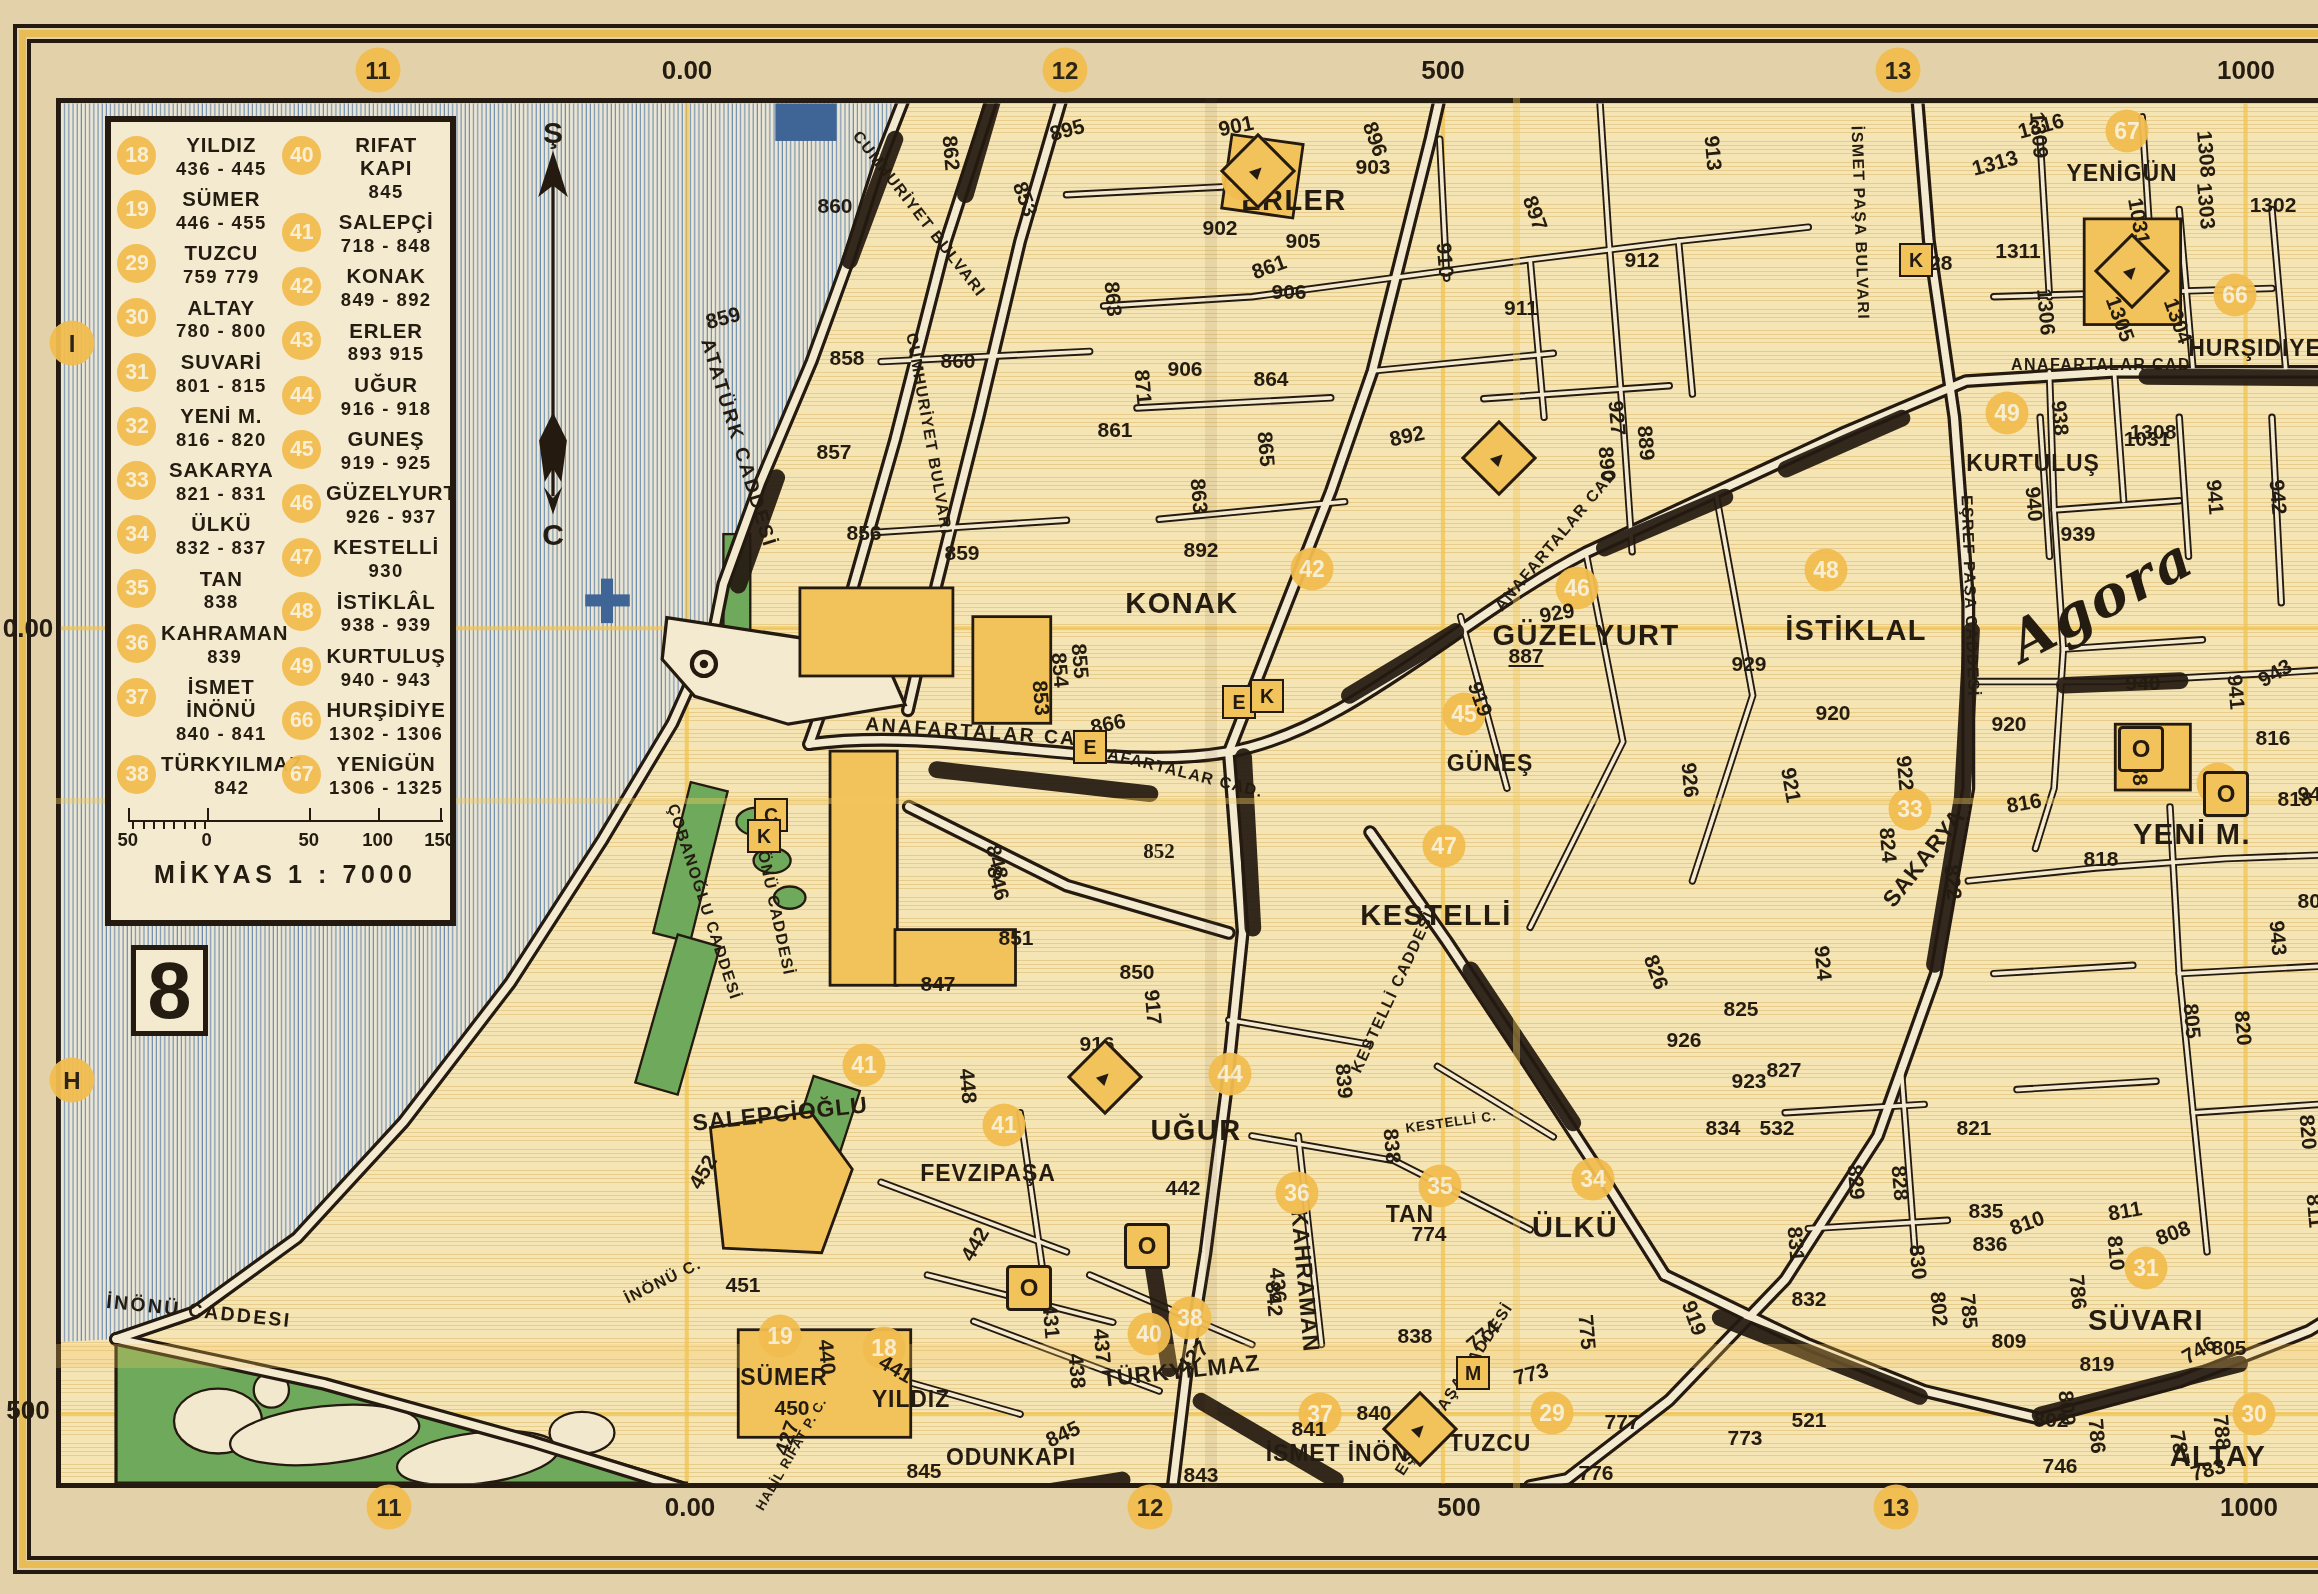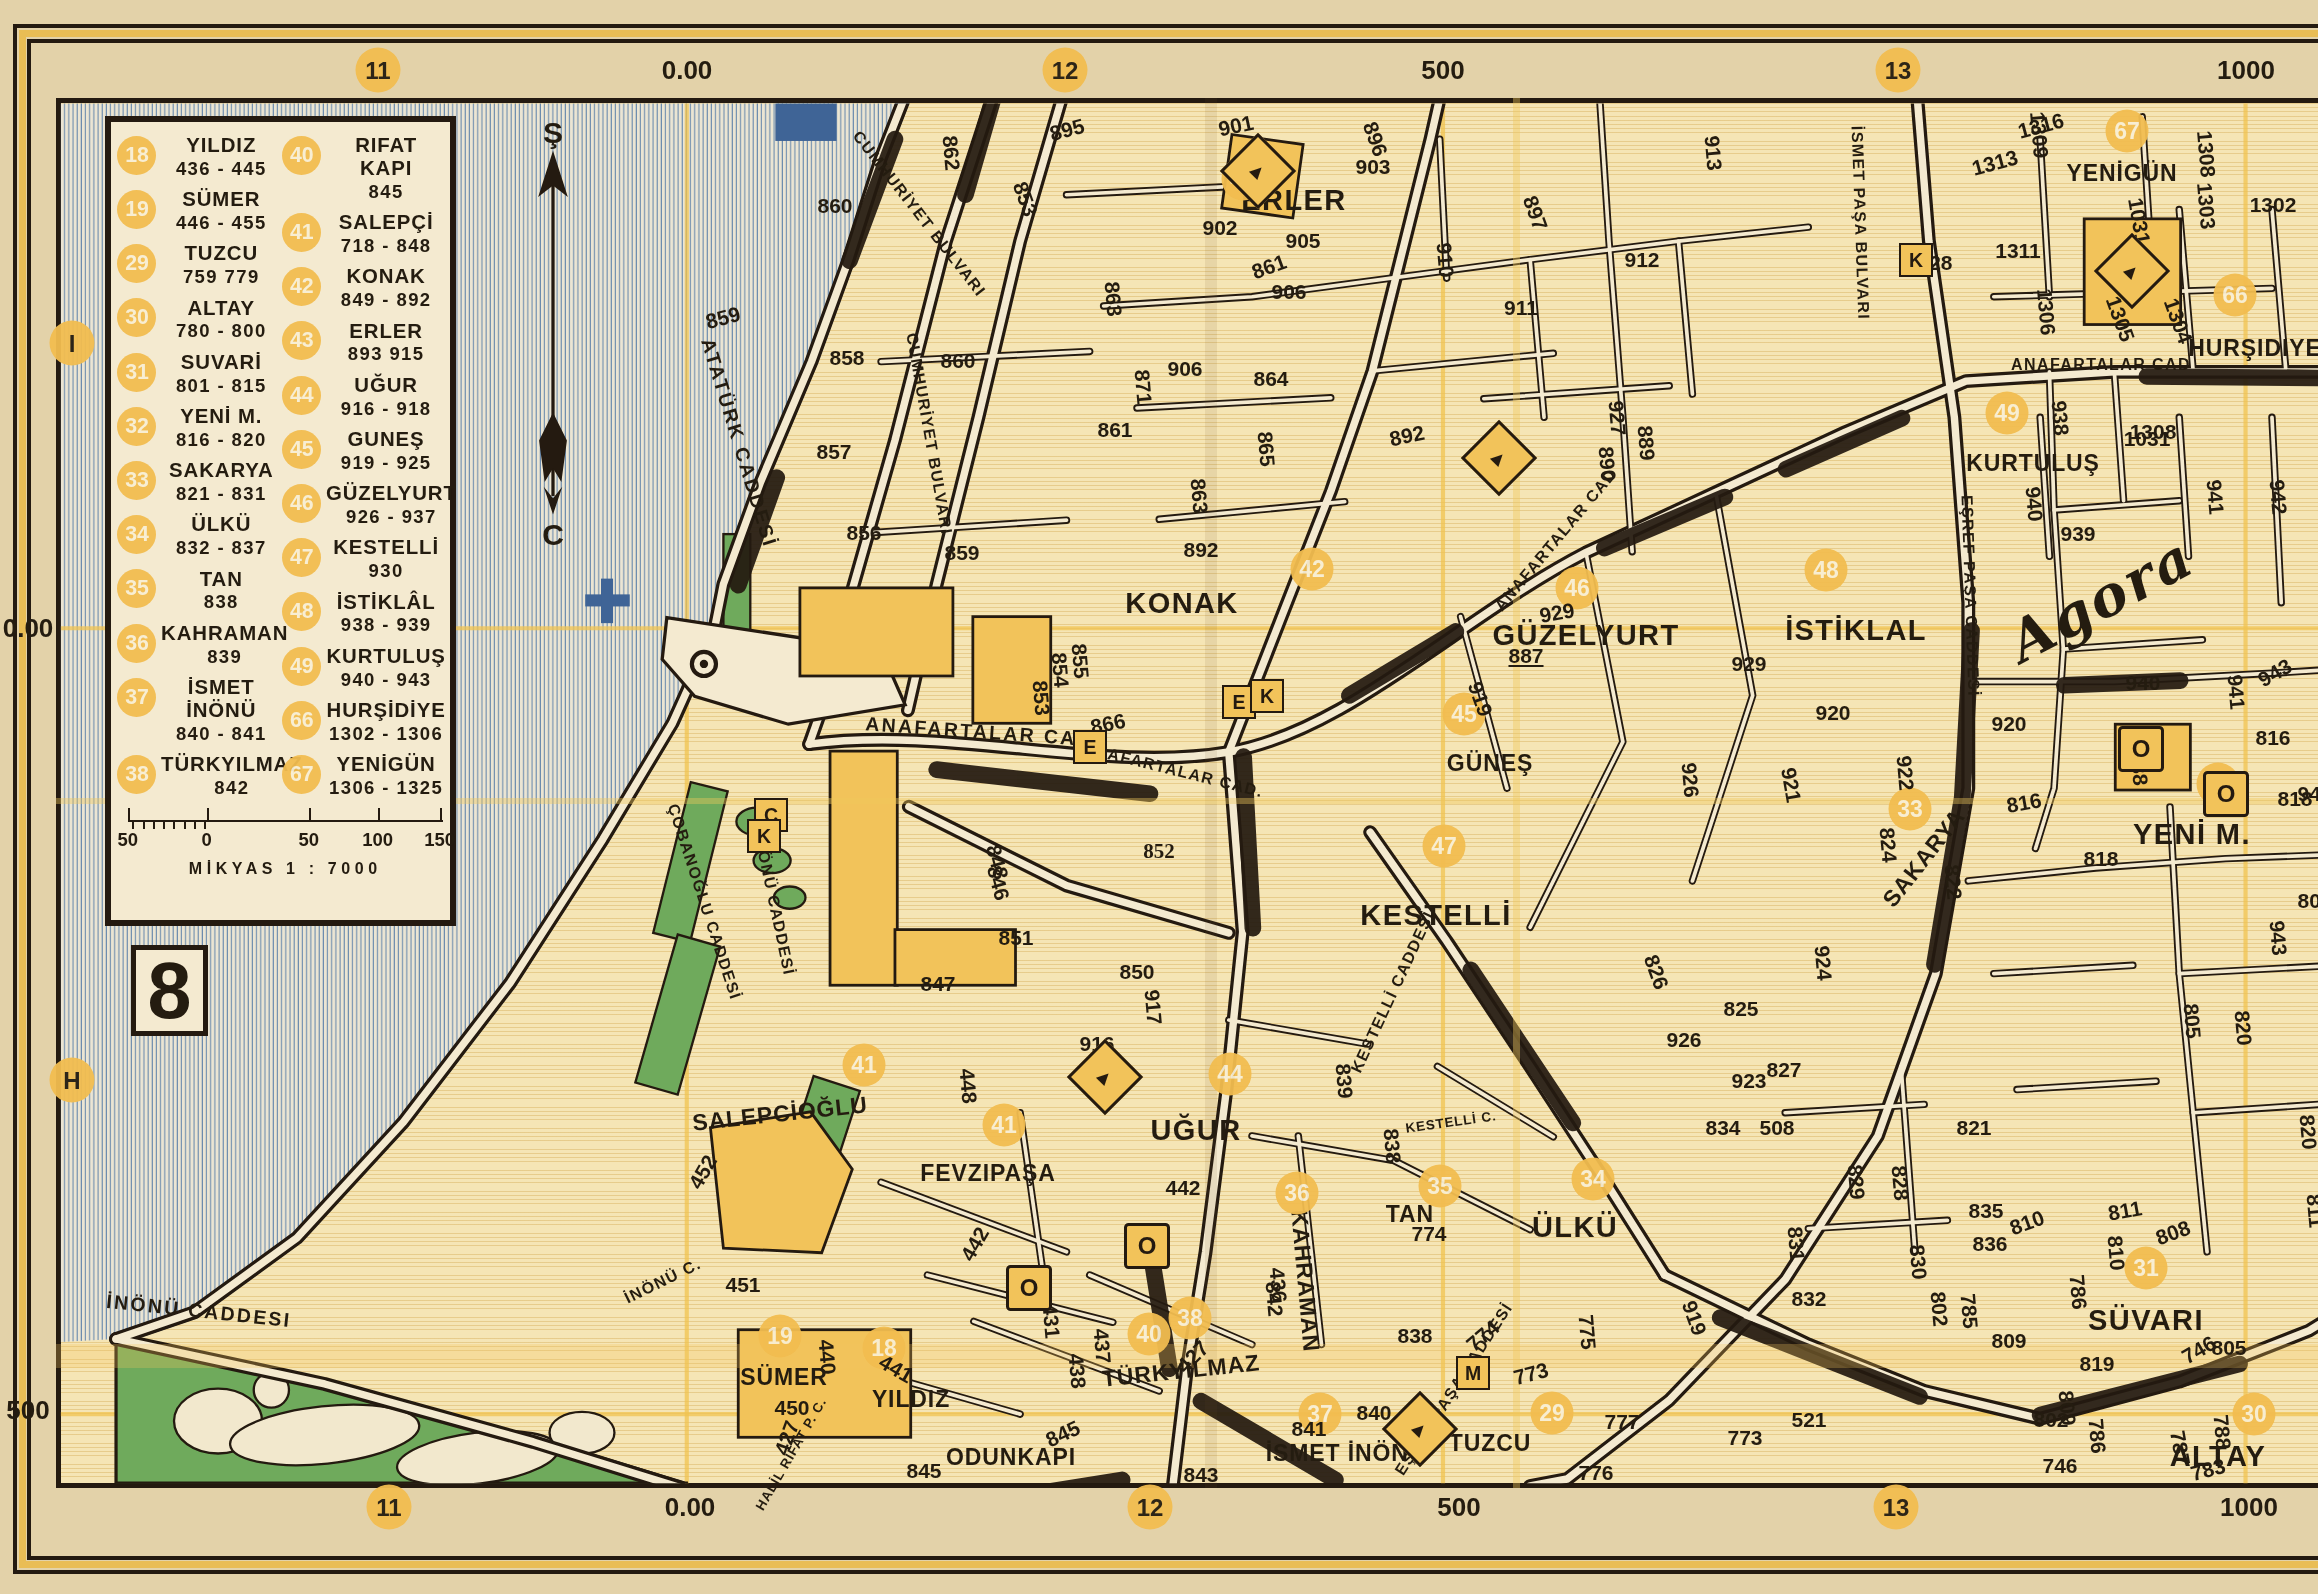--- a/index.html
+++ b/index.html
@@ -51,21 +51,21 @@
   .lrow .ltxt{text-align:center;flex:1;}
   .lrow .lname{font-weight:bold;font-size:20.4px;letter-spacing:0.9px;}
   .lrow .lrange{font-weight:bold;font-size:18.5px;letter-spacing:1.4px;margin-top:0.9px;}
   #scalebar{position:absolute;left:16.7px;top:686px;width:315px;}
   #scalebar .bar{position:relative;height:12px;border-bottom:2.3px solid #241a10;}
   #scalebar .tick{position:absolute;bottom:0;width:2.3px;height:12px;background:#241a10;}
   #scalebar .bticks{position:relative;height:7.4px;}
   #scalebar .btick{position:absolute;top:0;width:1.9px;height:6.5px;background:#241a10;}
   #scalebar .nums{position:relative;height:23px;font-weight:bold;font-size:18.5px;}
   #scalebar .nums span{position:absolute;transform:translateX(-50%);}
-  #scalebar .cap{text-align:center;font-weight:bold;font-size:16px;letter-spacing:4.6px;margin-top:7.4px;}
+  #scalebar .cap{text-align:center;font-weight:bold;font-size:25px;letter-spacing:4.6px;margin-top:7.4px;}
   #pagebox{position:absolute;left:131px;top:945px;width:77px;height:91px;background:#f4ead0;
         border:5.1px solid #241a10;box-sizing:border-box;display:flex;align-items:center;justify-content:center;
         font-weight:bold;font-size:79px;}
   #compass{position:absolute;left:525px;top:116px;width:56px;height:431px;}
   #compass .ns{position:absolute;left:50%;transform:translateX(-50%);font-weight:bold;font-size:30px;}
 </style>
 </head>
 <body>
 
 <div id="stage">
@@ -646,21 +646,21 @@
       <span class="lab num" style="left: 1274px; top: 1299px; transform: translate(-50%, -50%) rotate(85deg);">842</span>
       <span class="lab num" style="left: 1309px; top: 1429px; transform: translate(-50%, -50%);">841</span>
       <span class="lab num" style="left: 1374px; top: 1413px; transform: translate(-50%, -50%);">840</span>
       <span class="lab num" style="left: 1392px; top: 1146px; transform: translate(-50%, -50%) rotate(85deg);">838</span>
       <span class="lab num" style="left: 1415px; top: 1336px; transform: translate(-50%, -50%);">838</span>
       <span class="lab num" style="left: 1344px; top: 1081px; transform: translate(-50%, -50%) rotate(85deg);">839</span>
       <span class="lab num" style="left: 1809px; top: 1420px; transform: translate(-50%, -50%);">521</span>
       <span class="lab num" style="left: 1990px; top: 1244px; transform: translate(-50%, -50%);">836</span>
       <span class="lab num" style="left: 1986px; top: 1211px; transform: translate(-50%, -50%);">835</span>
       <span class="lab num" style="left: 1723px; top: 1128px; transform: translate(-50%, -50%);">834</span>
-      <span class="lab num" style="left: 1777px; top: 1128px; transform: translate(-50%, -50%);">508</span>
+      <span class="lab num" style="left: 1777px; top: 1128px; transform: translate(-50%, -50%);">532</span>
       <span class="lab num" style="left: 1809px; top: 1299px; transform: translate(-50%, -50%);">832</span>
       <span class="lab num" style="left: 1796px; top: 1244px; transform: translate(-50%, -50%) rotate(85deg);">831</span>
       <span class="lab num" style="left: 1918px; top: 1262px; transform: translate(-50%, -50%) rotate(85deg);">830</span>
       <span class="lab num" style="left: 1856px; top: 1182px; transform: translate(-50%, -50%) rotate(85deg);">829</span>
       <span class="lab num" style="left: 1900px; top: 1183px; transform: translate(-50%, -50%) rotate(85deg);">828</span>
       <span class="lab num" style="left: 1784px; top: 1070px; transform: translate(-50%, -50%);">827</span>
       <span class="lab num" style="left: 1656px; top: 972px; transform: translate(-50%, -50%) rotate(70deg);">826</span>
       <span class="lab num" style="left: 1741px; top: 1009px; transform: translate(-50%, -50%);">825</span>
       <span class="lab num" style="left: 1888px; top: 845px; transform: translate(-50%, -50%) rotate(85deg);">824</span>
       <span class="lab num" style="left: 1974px; top: 1128px; transform: translate(-50%, -50%);">821</span>

